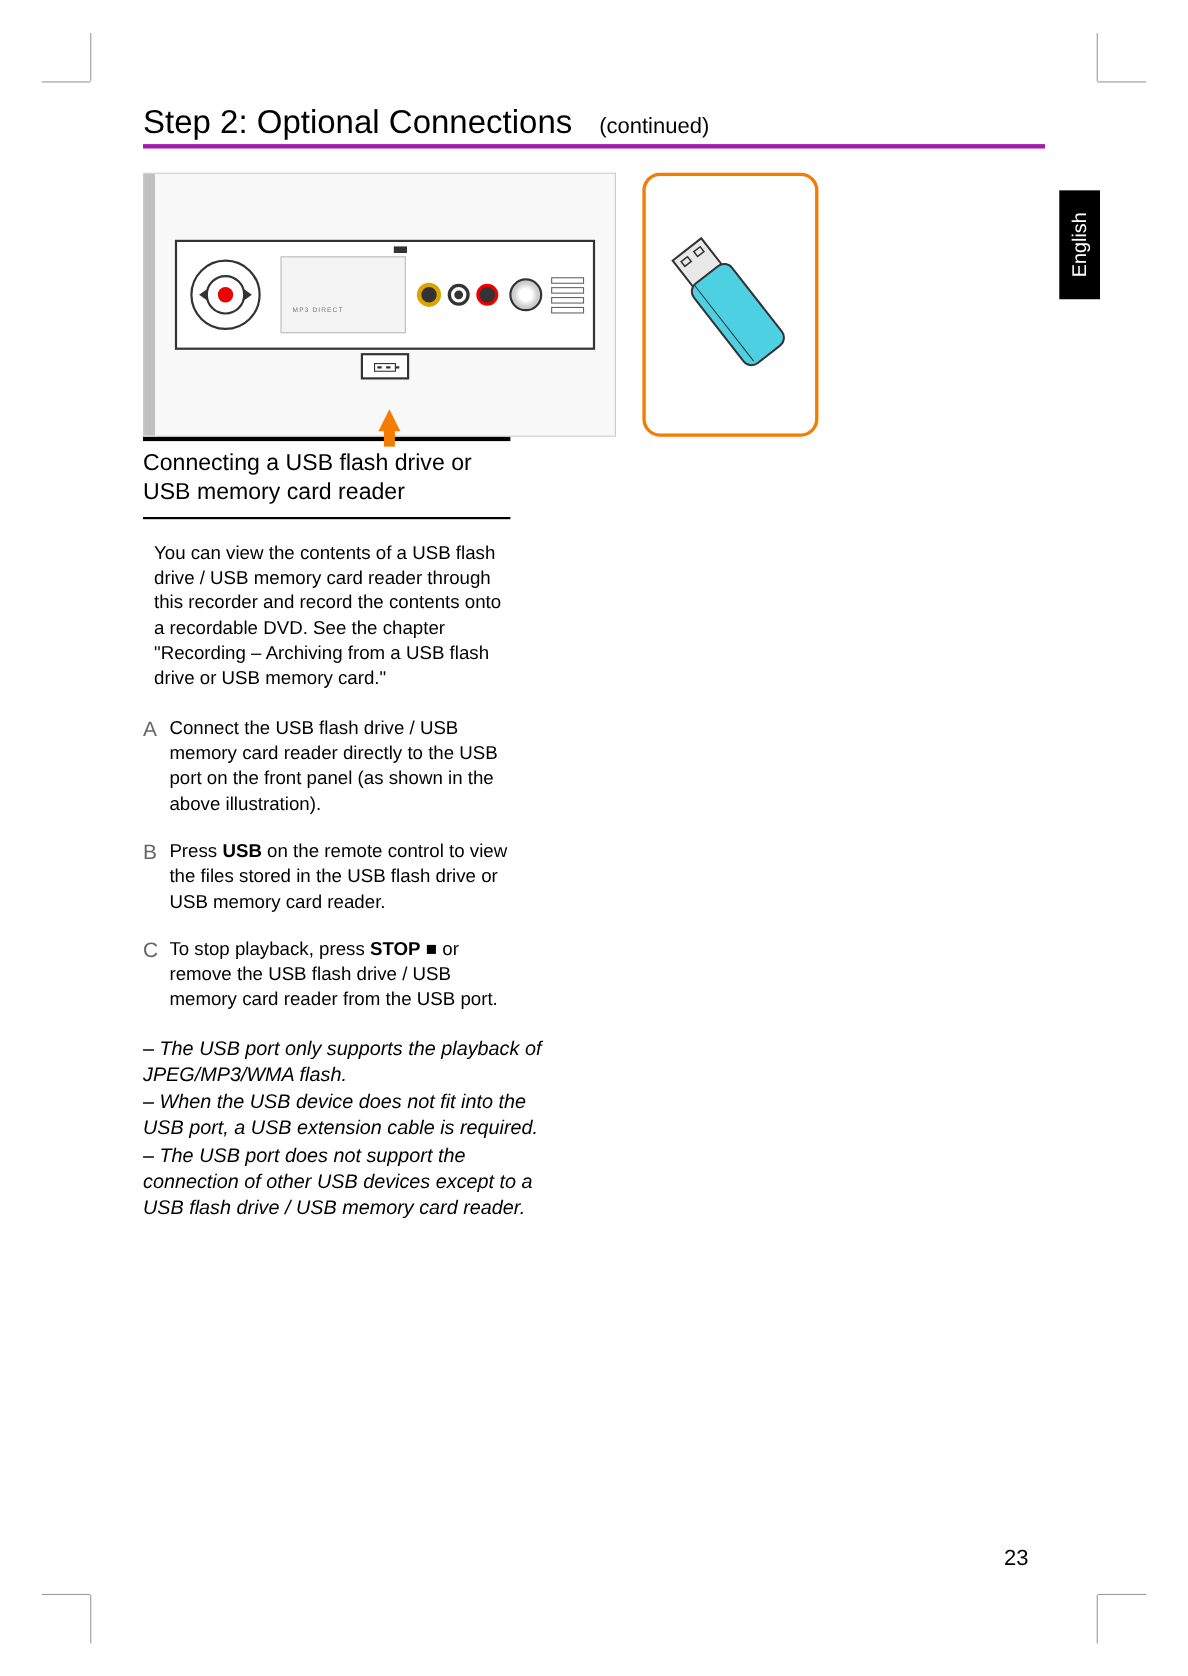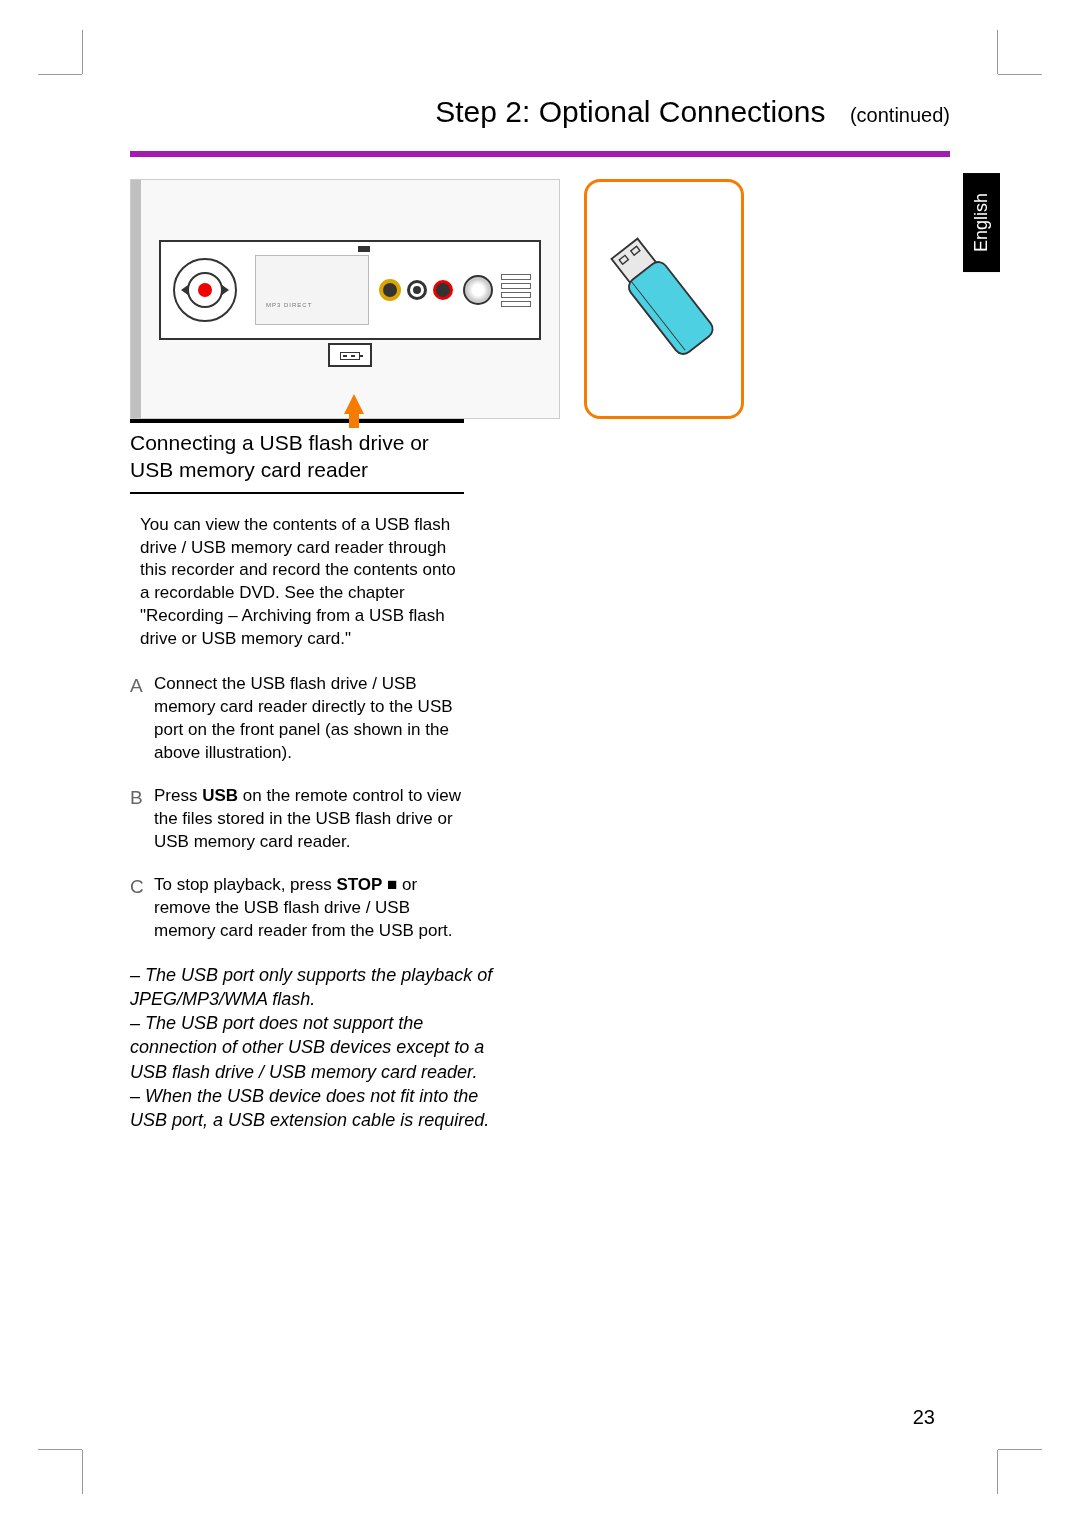--- a/index.html
+++ b/index.html
@@ -22,24 +22,24 @@
     .cm-br-v { bottom: 30px; right: 82px; width: 1px; height: 44px; }
 
     .page {
       position: absolute;
       top: 95px;
       left: 130px;
       right: 130px;
       bottom: 95px;
     }
     .header {
-      border-bottom: 6px solid #a21caf;
-      padding-bottom: 22px;
+      border-bottom: 4px solid #a21caf;
+      padding-bottom: 2px;
       margin-bottom: 22px;
-      text-align: right;
+      text-align: left;
     }
     .header-title {
       font-size: 30px;
       font-weight: 400;
       display: inline;
     }
     .header-cont {
       font-size: 20px;
       font-weight: 400;
       margin-left: 20px;
@@ -260,19 +260,19 @@
     <div class="step-row">
       <div class="step-letter">C</div>
       <div class="step-text">
         <span>To stop playback, press </span><b>STOP</b><span> ■ </span><span>or remove the USB flash drive / USB memory card reader from the USB port.</span>
       </div>
     </div>
   </div>
 
   <div class="hints">
     <div>– The USB port only supports the playback of JPEG/MP3/WMA ﬂash.</div>
+    <div>– When the USB device does not ﬁt into the USB port, a USB extension cable is required.</div>
     <div>– The USB port does not support the connection of other USB devices except to a USB ﬂash drive / USB memory card reader.</div>
-    <div>– When the USB device does not ﬁt into the USB port, a USB extension cable is required.</div>
   </div>
 
   <div class="page-num">23</div>
 
 </div>
 
 </body></html>

